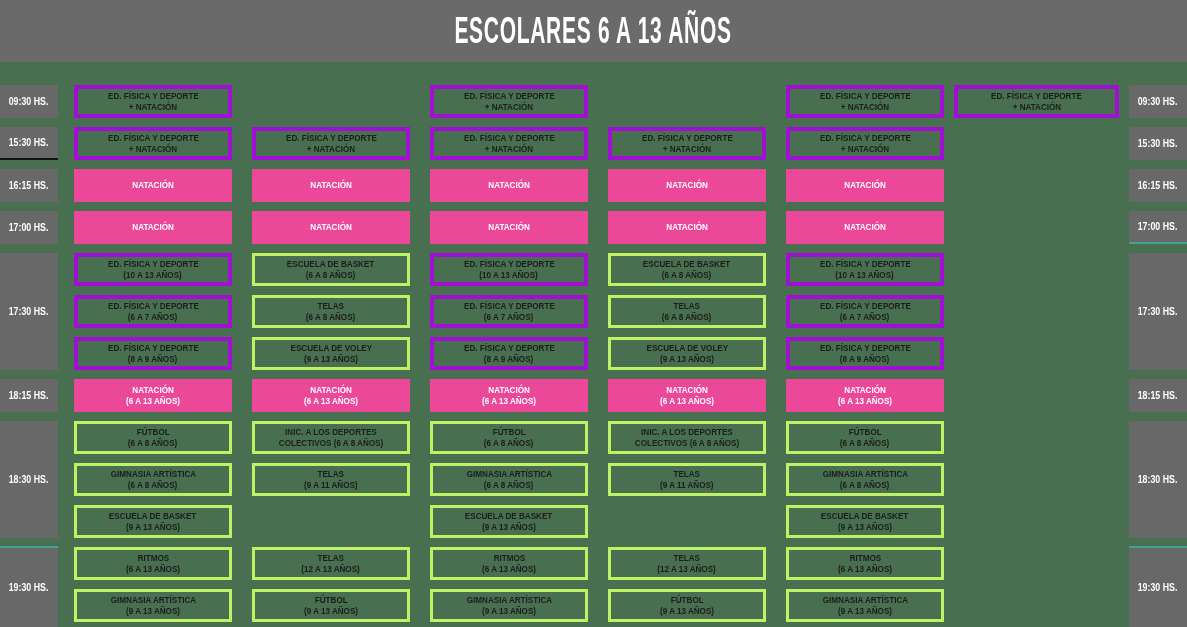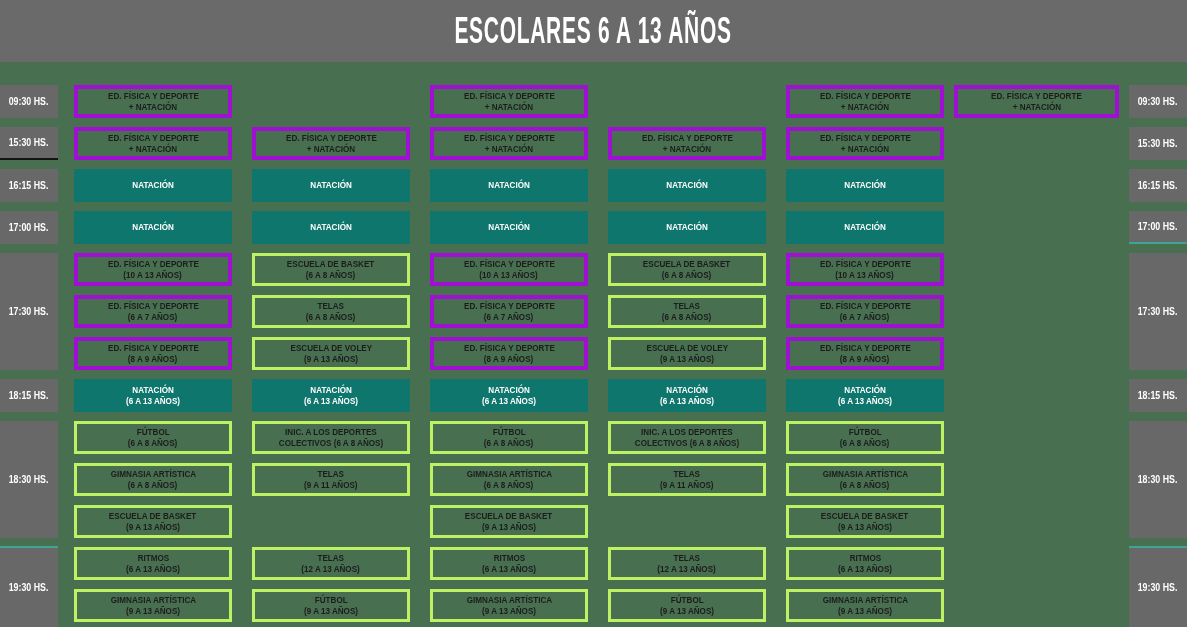--- a/index.html
+++ b/index.html
@@ -24,21 +24,21 @@
   }
   .tlabel .txt{transform:scaleX(0.88);transform-origin:center;white-space:nowrap;}
   .card{
     position:absolute;height:33px;display:flex;flex-direction:column;
     align-items:center;justify-content:center;text-align:center;
     color:#1c1c1c;font-weight:bold;font-size:9px;line-height:10.5px;
   }
   .card .txt{transform:scaleX(0.9);transform-origin:center;white-space:nowrap;}
   .card.purple{border:4px solid #a010d2;}
   .card.dark{border:3px solid #bef264;}
-  .card.blue{background:#0f766e;color:#ffffff;}
+  .card.blue{background:#ec4899;color:#ffffff;}
 </style>
 </head>
 <body>
 
 <div class="stage">
   <div class="titlebar">
     <span class="t">ESCOLARES 6 A 13 AÑOS</span>
   </div>
   <div id="labels-left">
       <div class="tlabel" style="left: 0px; top: 85px; width: 58px; height: 33px;">

